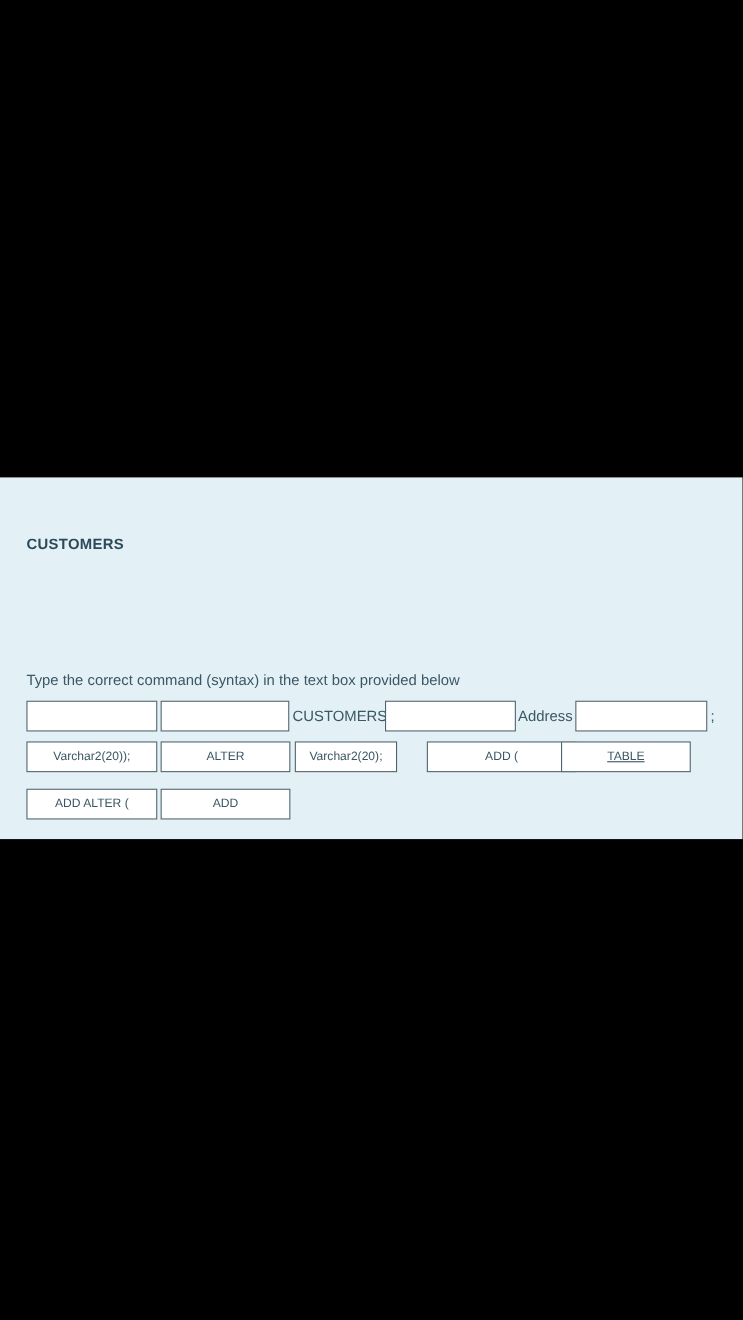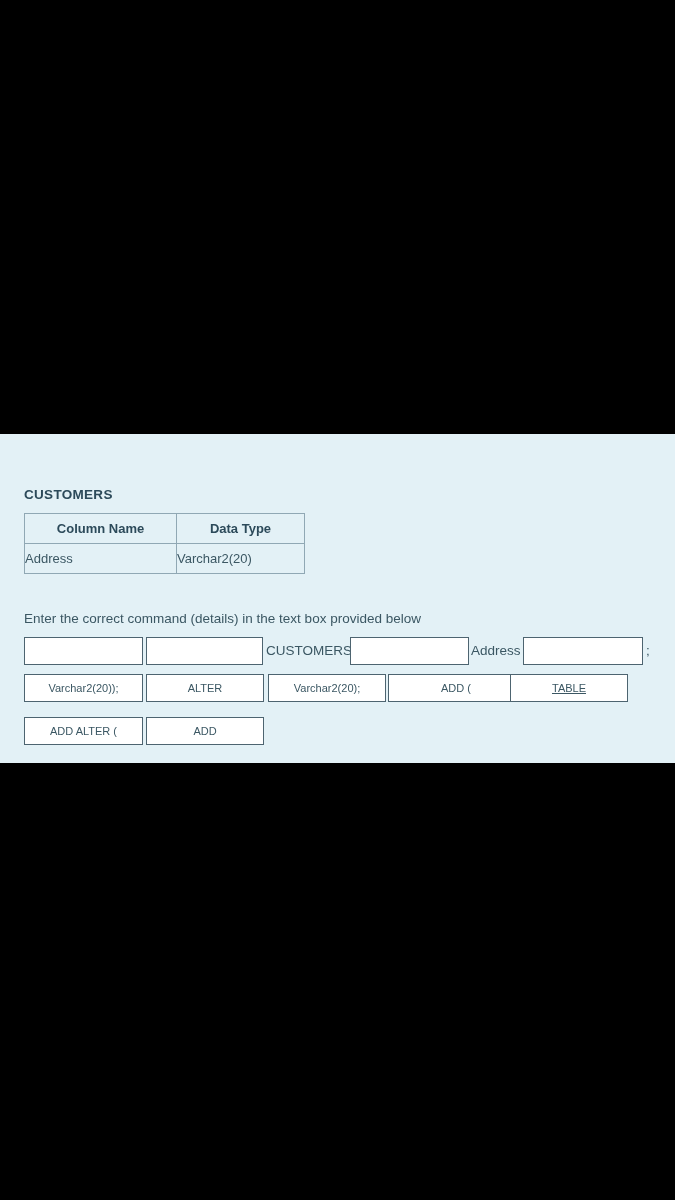--- a/index.html
+++ b/index.html
@@ -152,57 +152,43 @@
 </head>
 <body>
 
 <div class="letterbox-top"></div>
 
 <div class="panel">
 
 
   <div class="table-title">CUSTOMERS</div>
 
-  <table class="spec-table">
-    <thead>
-      <tr>
-        <th class="col-name">Column Name</th>
-        <th class="col-type">Data Type</th>
-      </tr>
-    </thead>
-    <tbody>
-      <tr>
-        <td>Address</td>
-        <td>Varchar2(20)</td>
-      </tr>
-    </tbody>
-  </table>
 
-  <div class="instruction">Enter the correct command (details) in the text box provided below</div>
+  <div class="instruction">Type the correct command (syntax) in the text box provided below</div>
 
   <div class="answer-row">
     <input class="blank" style="left: 24px; width: 119px;" type="text" placeholder="">
 
     <input class="blank" style="left: 146px; width: 117px;" type="text" placeholder="">
 
     <span class="static-word" style="left:266px;">CUSTOMERS</span>
 
     <input class="blank" style="left: 350px; width: 119px;" type="text" placeholder="">
 
     <span class="static-word" style="left:471px;">Address</span>
 
     <input class="blank" style="left: 523px; width: 120px;" type="text" placeholder="">
 
     <span class="static-word" style="left:646px;">;</span>
   </div>
 
   <div>
     <button class="bank-btn" style="left:24px;  top:240px; width:119px;">Varchar2(20));</button>
     <button class="bank-btn" style="left:146px; top:240px; width:118px;">ALTER</button>
-    <button class="bank-btn" style="left:268px; top:240px; width:118px;">Varchar2(20);</button>
+    <button class="bank-btn" style="left:268px; top:240px; width:93px;">Varchar2(20);</button>
     <button class="bank-btn" style="left:388px; top:240px; width:136px;">ADD (</button>
     <button class="bank-btn" style="left:510px; top:240px; width:118px;text-decoration:underline;">TABLE</button>
 
     <button class="bank-btn" style="left:24px;  top:283px; width:119px;">ADD ALTER (</button>
     <button class="bank-btn" style="left:146px; top:283px; width:118px;">ADD</button>
   </div>
 
 </div>
 
 <div class="letterbox-bottom"></div>

